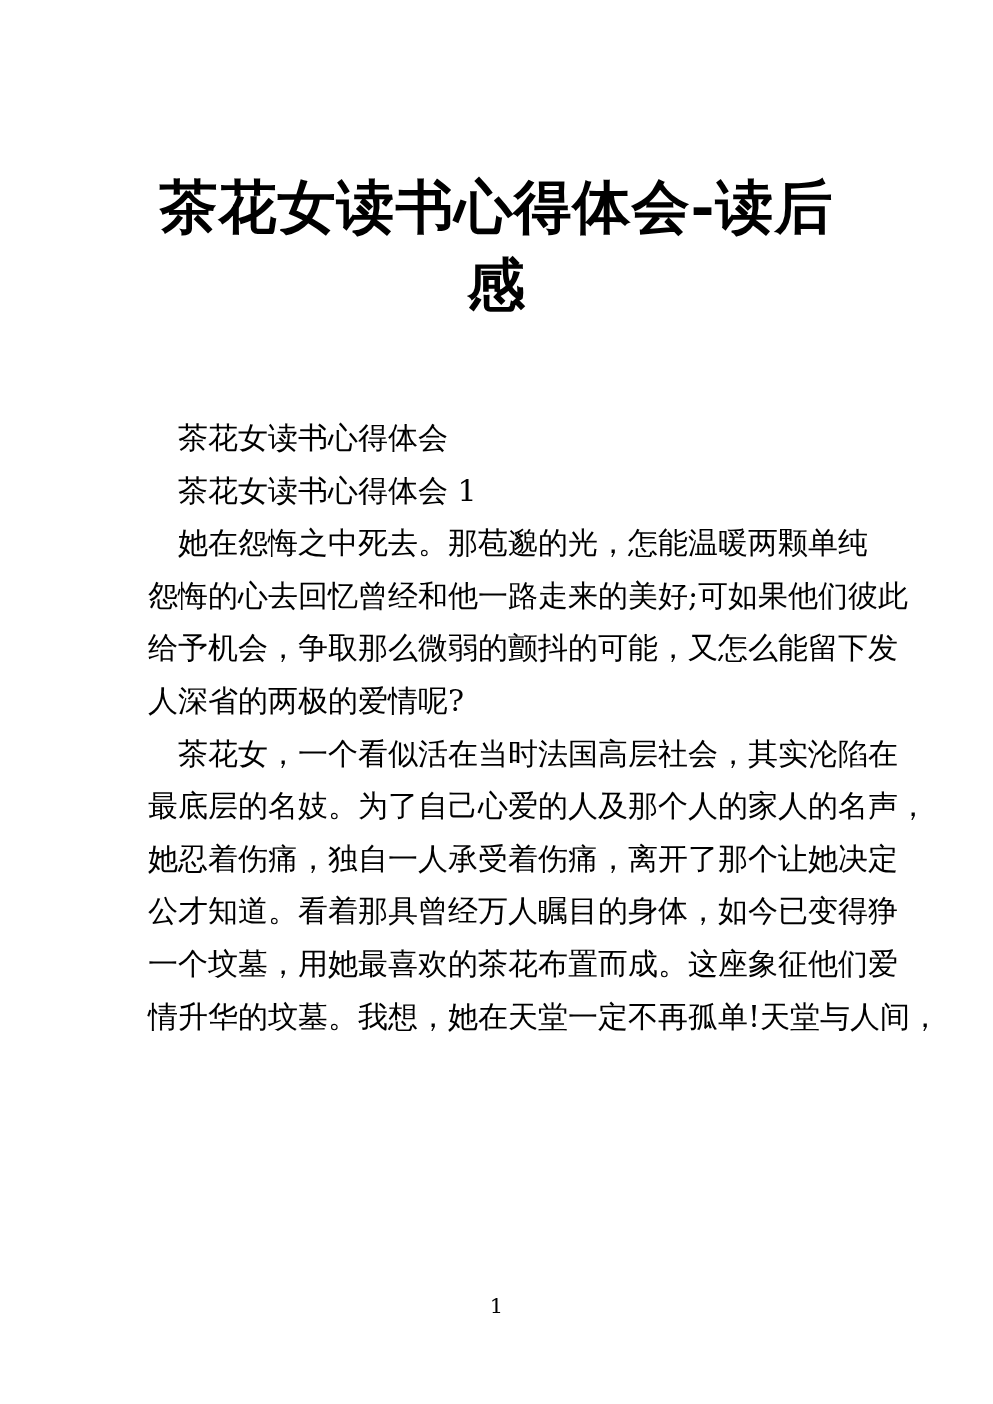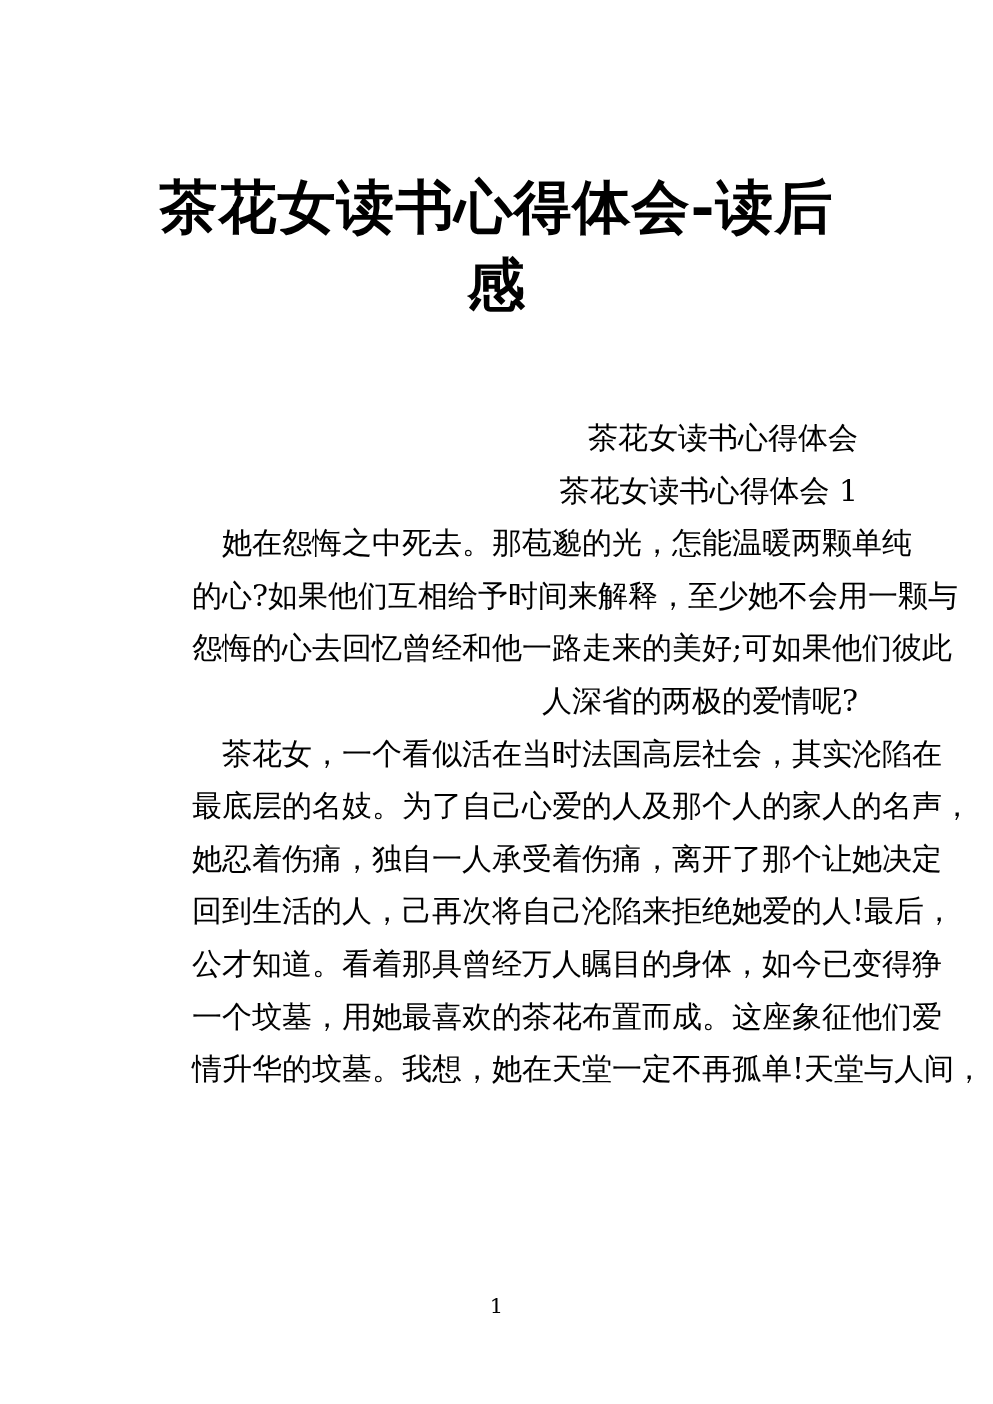--- a/index.html
+++ b/index.html
@@ -30,22 +30,21 @@
     position: absolute;
     top: 412px;
     left: 148px;
     width: 710px;
     font-size: 30px;
   }
   .line {
     height: 52.6px;
     line-height: 52.6px;
     white-space: nowrap;
-    text-align: right;
-    margin-left: 44px;
+    text-align: left;
   }
   .indent {
     text-indent: 30px;
   }
   .page-number {
     position: absolute;
     top: 1292px;
     left: 0;
     width: 993px;
     text-align: center;
@@ -61,28 +60,27 @@
   <div class="title-block">
     <div>茶花女读书心得体会-读后</div>
     <div>感</div>
   </div>
 
   <div class="content">
     <div class="line indent">茶花女读书心得体会</div>
     <div class="line indent">茶花女读书心得体会 1</div>
 
     <div class="line indent">她在怨悔之中死去。那苞邈的光，怎能温暖两颗单纯</div>
-    <div class="line">的心?如果他们互相给予时间来解释，至少她不会用一颗与</div>
     <div class="line">怨悔的心去回忆曾经和他一路走来的美好;可如果他们彼此</div>
+    <div class="line">给予机会，争取那么微弱的颤抖的可能，又怎么能留下发</div>
     <div class="line">人深省的两极的爱情呢?</div>
 
     <div class="line indent">茶花女，一个看似活在当时法国高层社会，其实沦陷在</div>
     <div class="line">最底层的名妓。为了自己心爱的人及那个人的家人的名声，</div>
     <div class="line">她忍着伤痛，独自一人承受着伤痛，离开了那个让她决定</div>
-    <div class="line">回到生活的人，己再次将自己沦陷来拒绝她爱的人!最后，</div>
     <div class="line">公才知道。看着那具曾经万人瞩目的身体，如今已变得狰</div>
     <div class="line">一个坟墓，用她最喜欢的茶花布置而成。这座象征他们爱</div>
     <div class="line">情升华的坟墓。我想，她在天堂一定不再孤单!天堂与人间，</div>
   </div>
 
   <div class="page-number">1</div>
 
 </div>
 
 </body></html>

